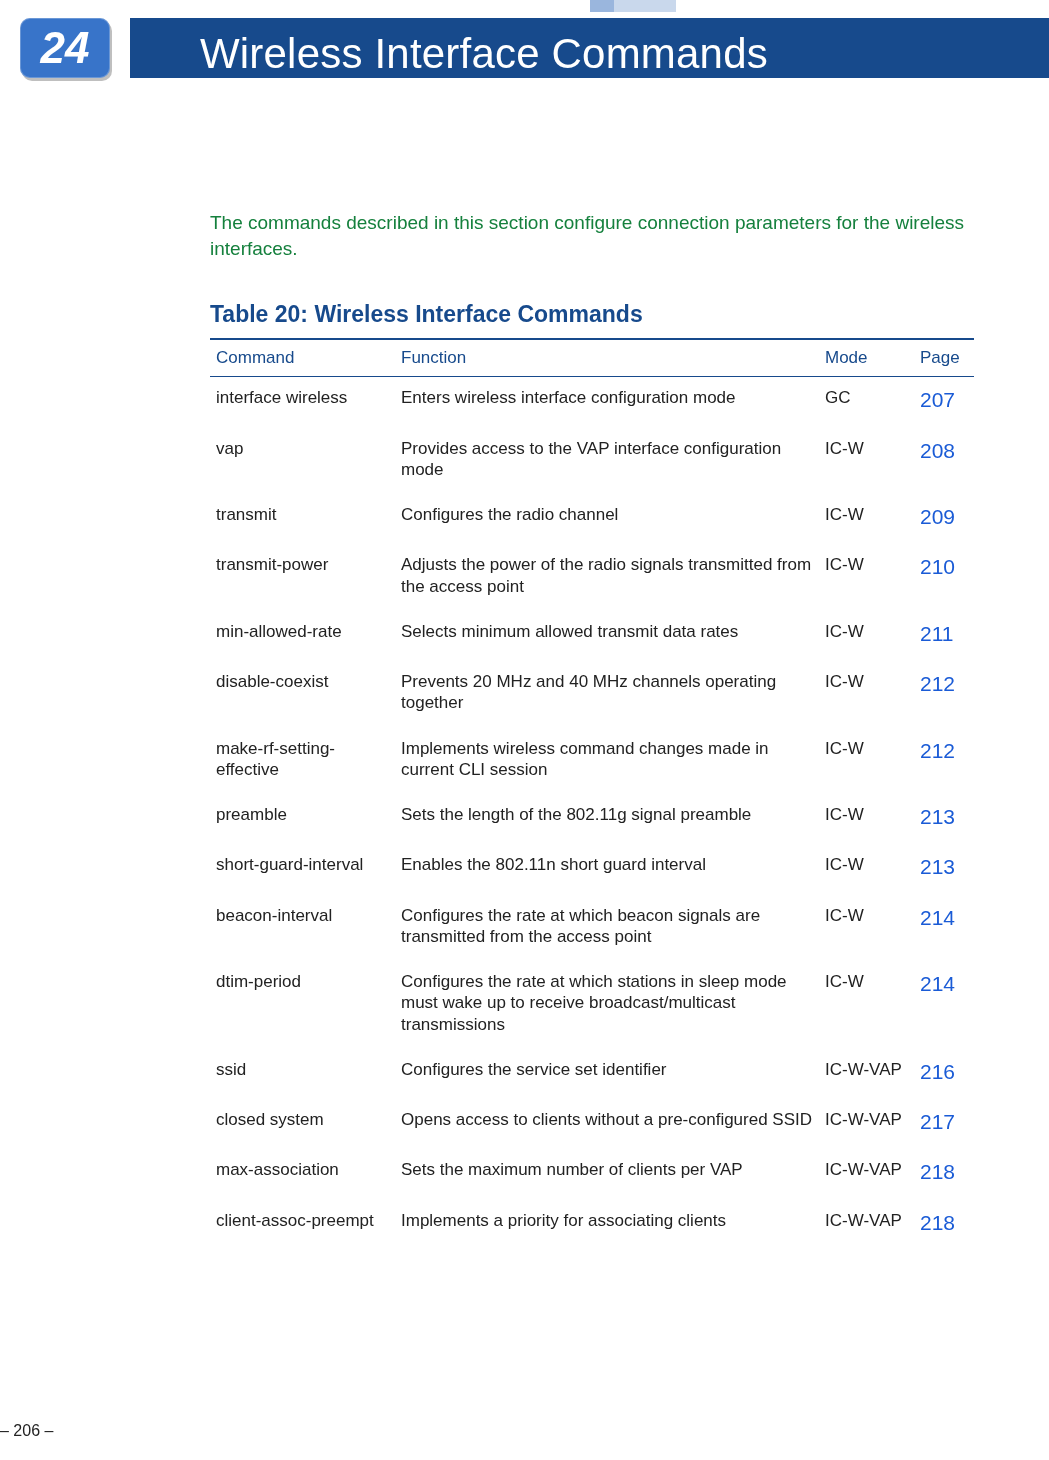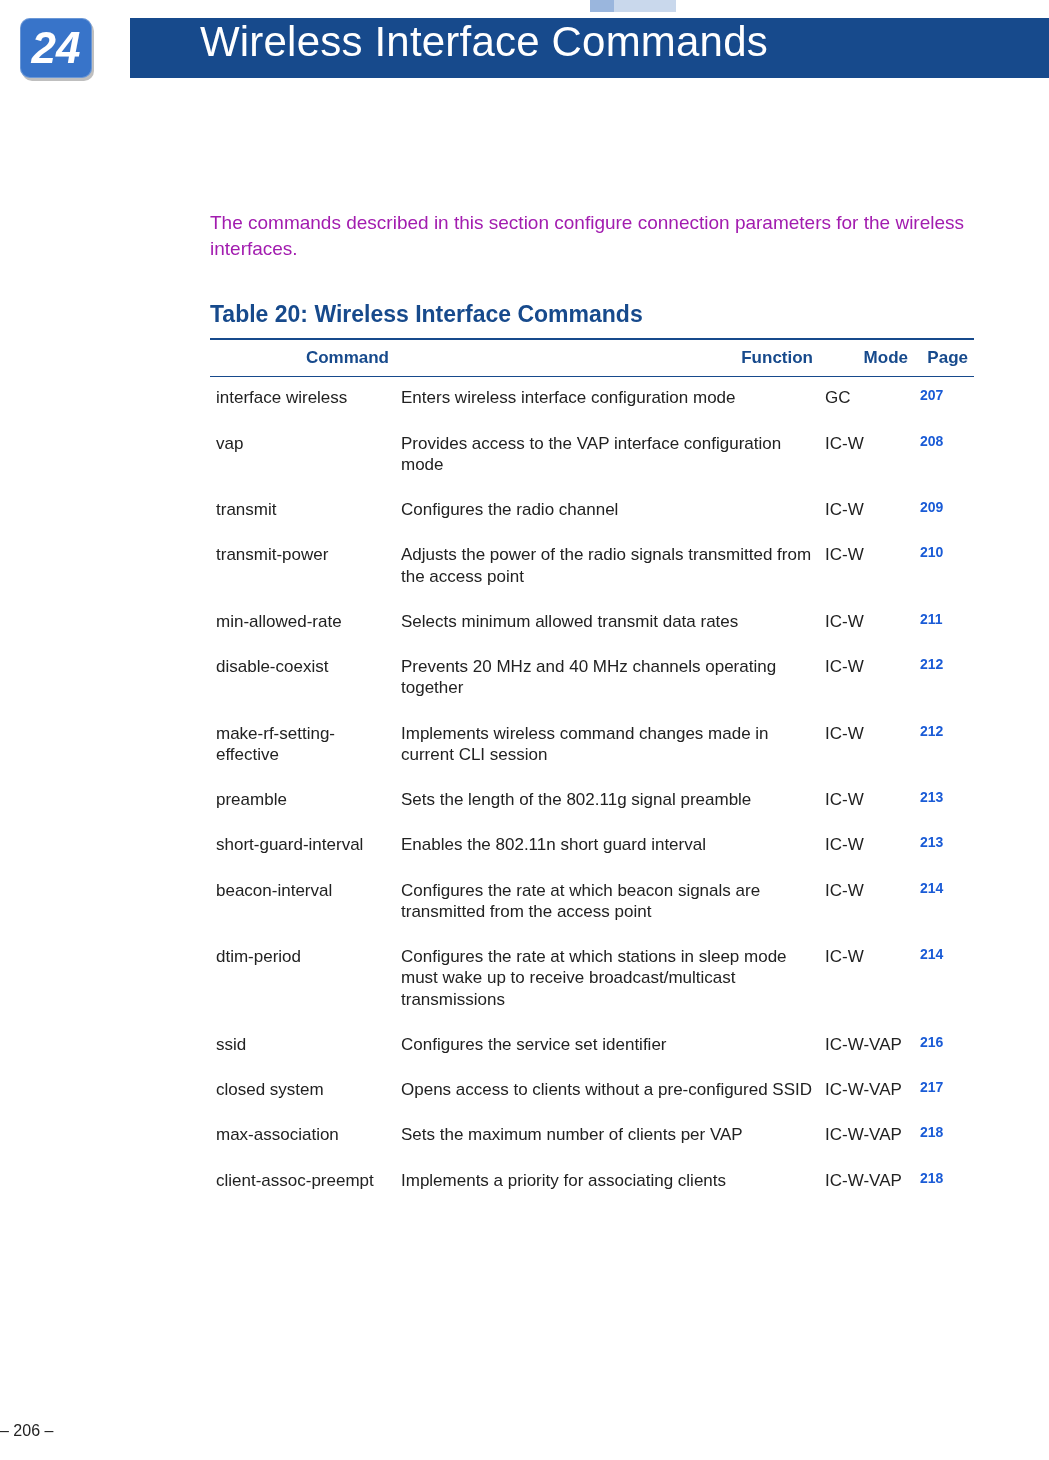--- a/index.html
+++ b/index.html
@@ -25,93 +25,92 @@
   }
   .top-bar .seg {
     position: absolute;
     top: 0;
     height: 12px;
   }
   .chapter-badge {
     position: absolute;
     top: 18px;
     left: 20px;
-    width: 72px;
+    width: 90px;
     height: 60px;
     background: #3874c9;
     border-radius: 10px;
     color: #fff;
     font-weight: 700;
     font-size: 44px;
     line-height: 60px;
     text-align: center;
     font-style: italic;
     box-shadow: 2px 3px 0 rgba(0,0,0,0.25), inset 0 0 0 1px rgba(255,255,255,0.25);
   }
   .title-bar {
     position: absolute;
     top: 18px;
     left: 130px;
     right: 0;
     height: 60px;
     background: #174a8c;
     display: flex;
-    align-items: flex-start;
+    align-items: flex-end;
     padding-left: 70px;
     box-sizing: border-box;
   }
   .title-bar h1 {
     margin: 0;
     color: #fff;
     font-weight: 400;
     font-size: 42px;
     letter-spacing: 0.2px;
   }
   .content {
     position: absolute;
     top: 210px;
     left: 210px;
     right: 75px;
   }
   .intro {
     font-size: 19px;
     line-height: 1.35;
-    color: #a21caf;
+    color: #15803d;
     margin-bottom: 40px;
   }
   .table-title {
     color: #174a8c;
     font-weight: 700;
     font-size: 23px;
     margin-bottom: 10px;
   }
   table.cmds {
     width: 100%;
     border-collapse: collapse;
     font-size: 17px;
   }
   table.cmds thead th {
-    text-align: right;
+    text-align: left;
     color: #174a8c;
-    font-weight: 700;
+    font-weight: 400;
     border-top: 2px solid #174a8c;
     border-bottom: 1px solid #174a8c;
     padding: 8px 6px;
     background: #fff;
   }
   table.cmds tbody td {
     vertical-align: top;
     padding: 10px 6px 14px 6px;
     color: #222;
     line-height: 1.25;
   }
   table.cmds tbody td.page-link {
     color: #1a5bd6;
-    font-size: 14px;
-    font-weight: bold;
+    font-size: 21px;
   }
   .col-cmd  { width: 185px; }
   .col-func { width: auto; }
   .col-mode { width: 95px; }
   .col-page { width: 60px; }
   .footer {
     position: absolute;
     bottom: 20px;
     left: 0;
     width: 100%;

